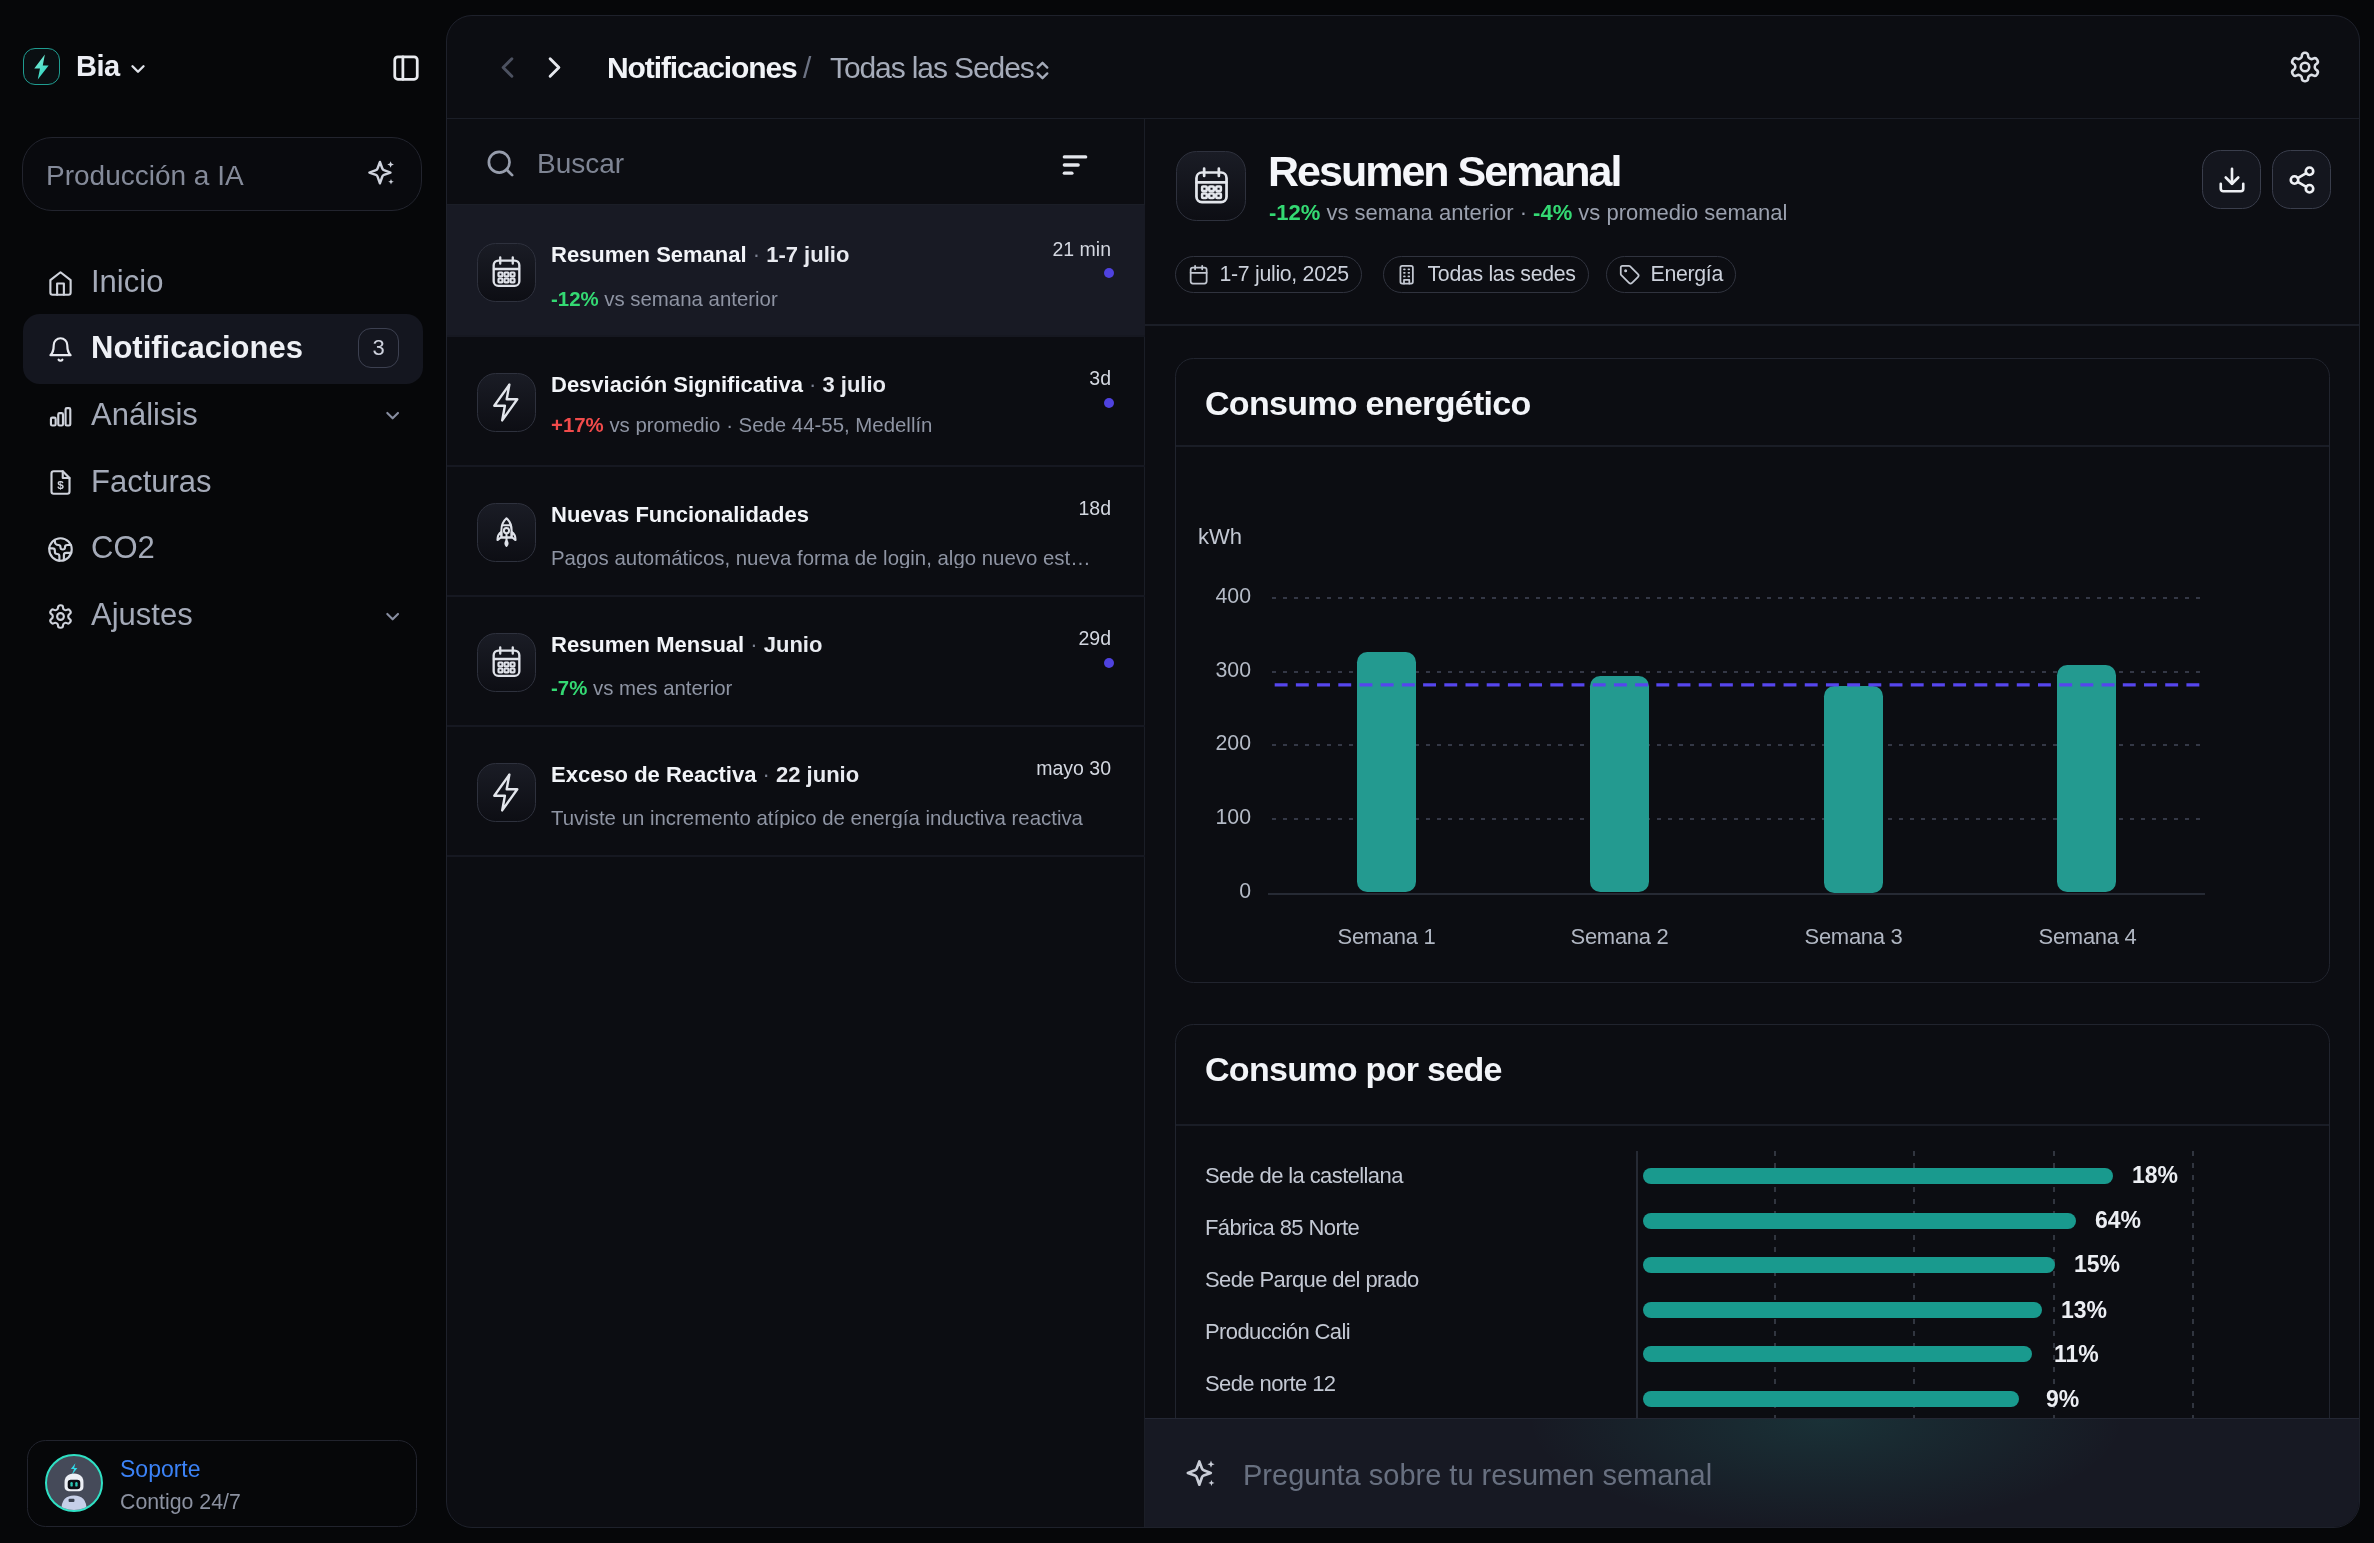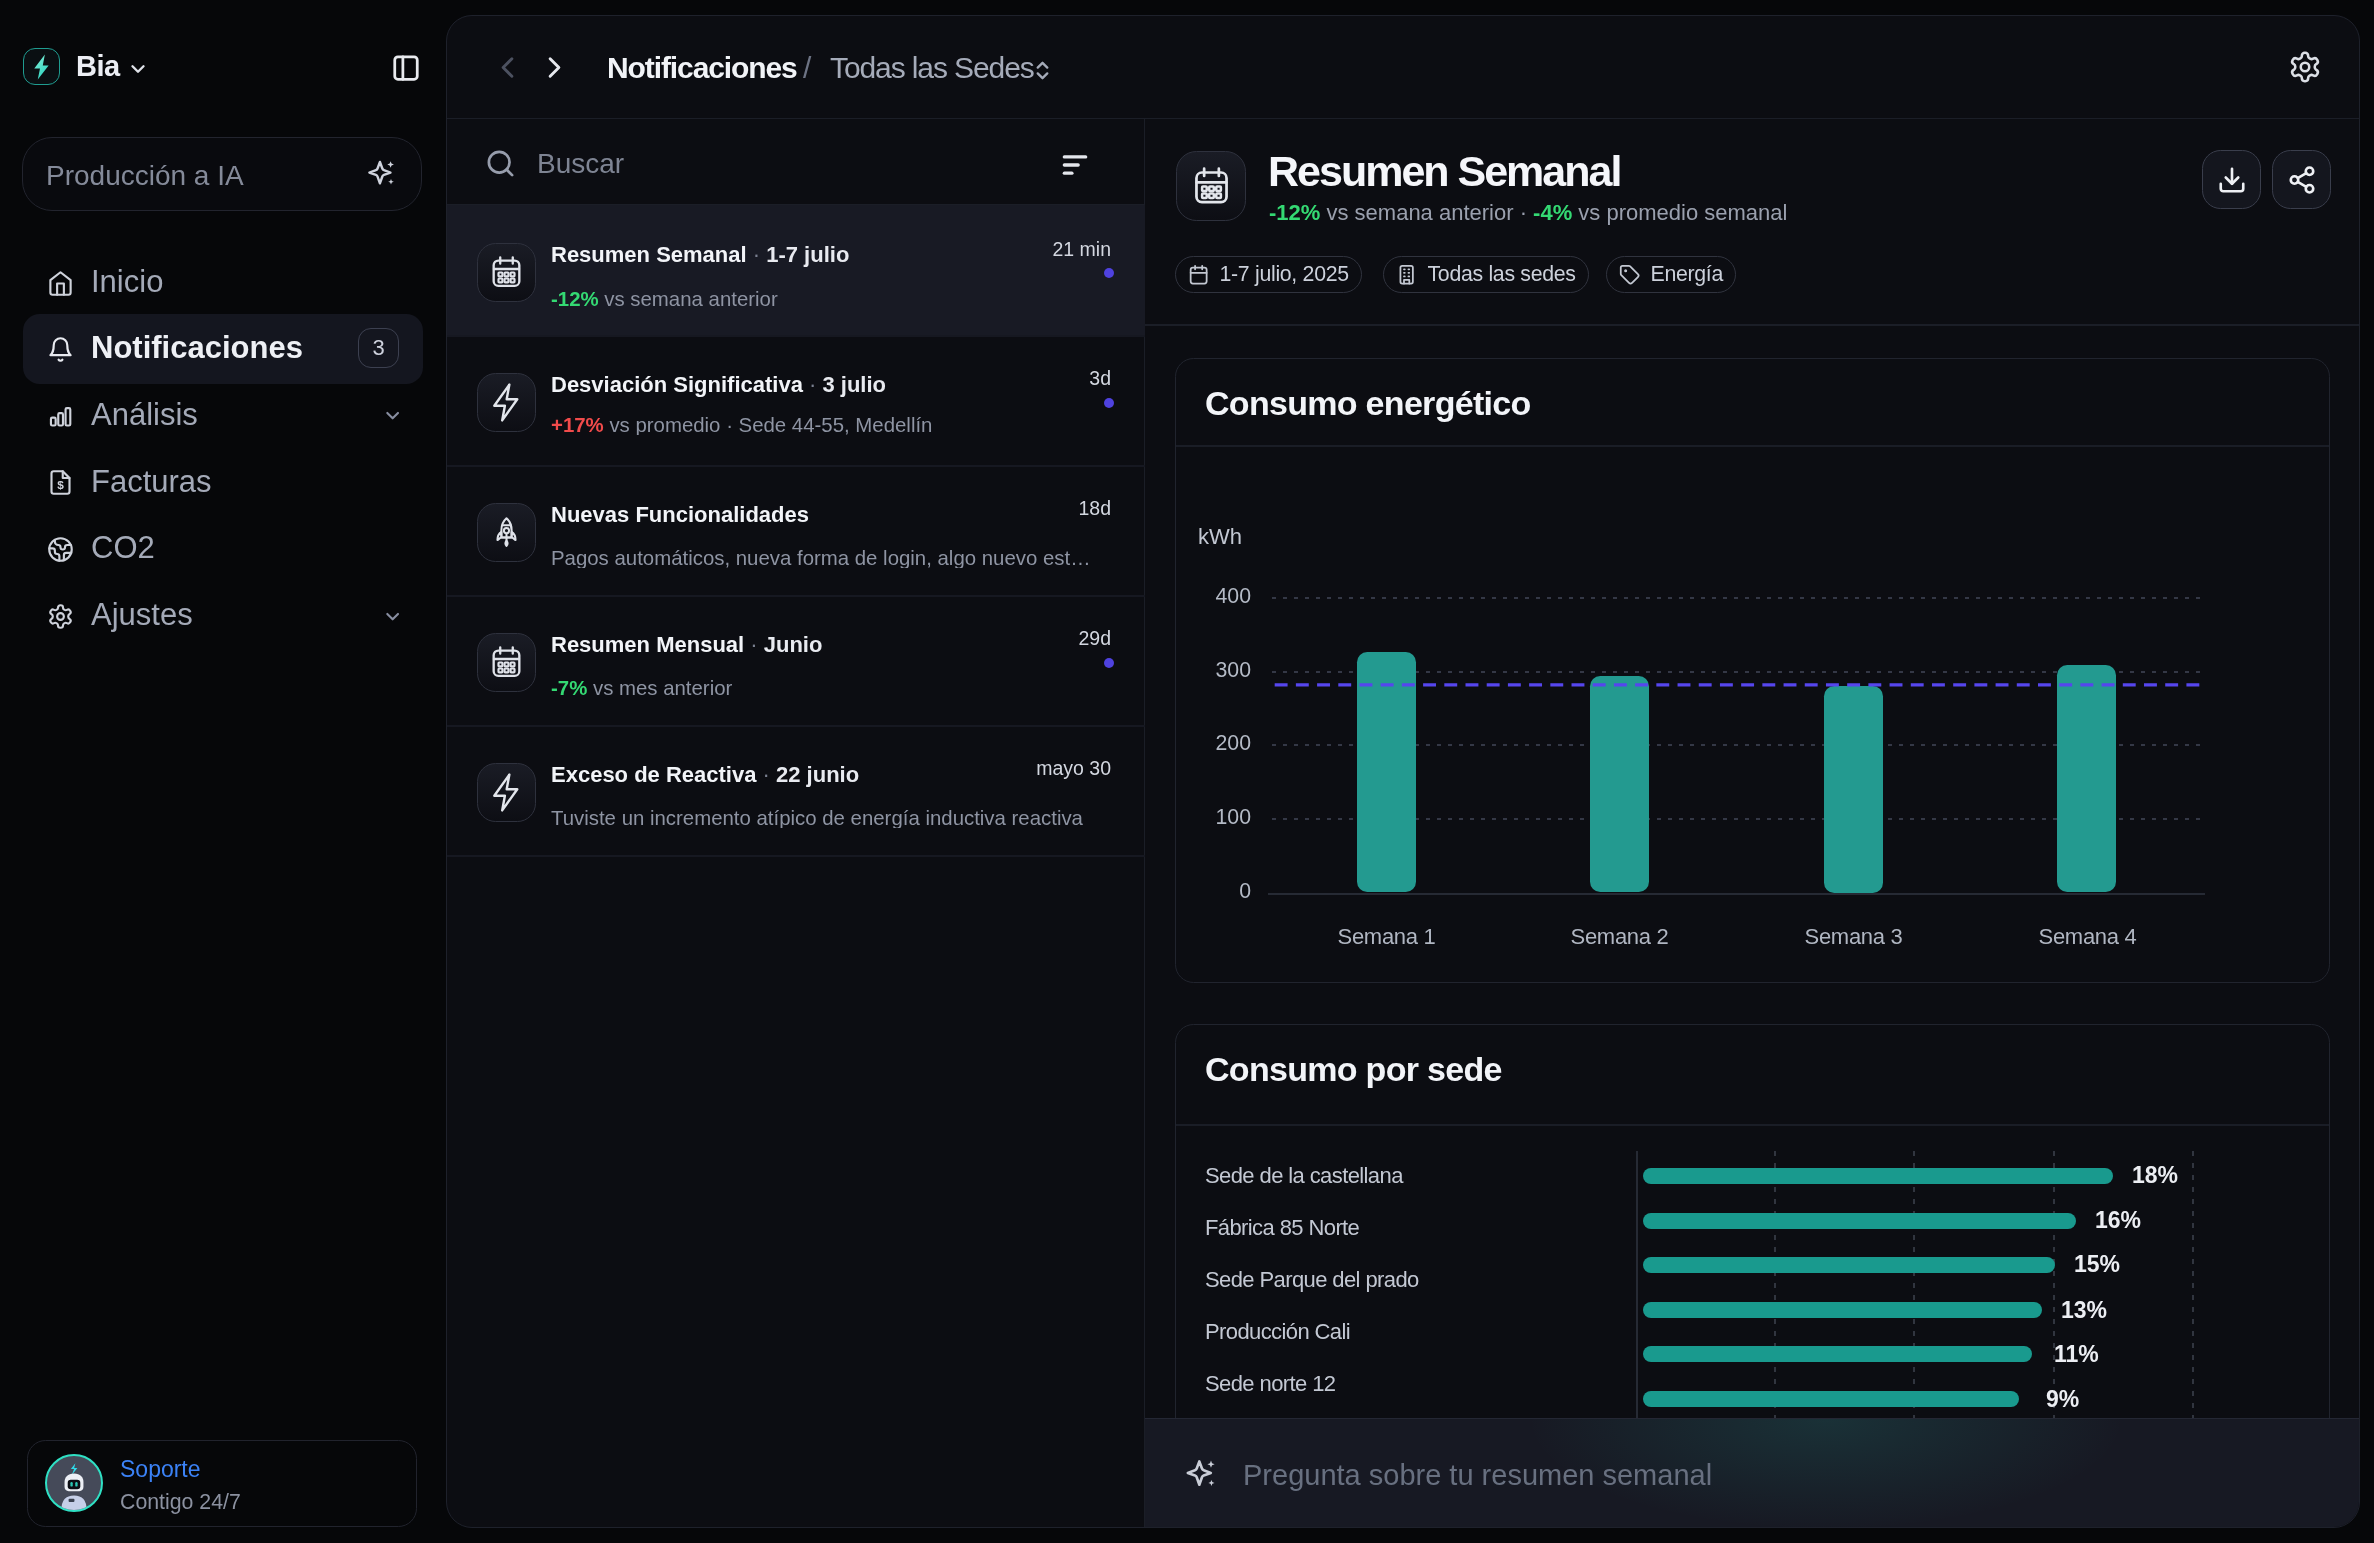--- a/index.html
+++ b/index.html
@@ -330,21 +330,21 @@
 <div class="txt sedelbl" style="top:1305px;">Producción Cali</div>
 <div class="txt sedelbl" style="top:1357px;">Sede norte 12</div>
 <div class="abs" style="left:1189px;top:1135px;width:1.9px;height:267px;background:#262a34;"></div>
 <div class="grid-v" style="left:1327px;"></div>
 <div class="grid-v" style="left:1466px;"></div>
 <div class="grid-v" style="left:1606px;"></div>
 <div class="grid-v" style="left:1745px;"></div>
 <div class="bar-h" style="top:1152px;width:470px;"></div>
 <div class="txt pct" style="left:1685px;top:1148px;">18%</div>
 <div class="bar-h" style="top:1197px;width:433px;"></div>
-<div class="txt pct" style="left:1648px;top:1193px;">16%</div>
+<div class="txt pct" style="left:1648px;top:1193px;">64%</div>
 <div class="bar-h" style="top:1241px;width:412px;"></div>
 <div class="txt pct" style="left:1627px;top:1237px;">15%</div>
 <div class="bar-h" style="top:1286px;width:399px;"></div>
 <div class="txt pct" style="left:1614px;top:1283px;">13%</div>
 <div class="bar-h" style="top:1330px;width:389px;"></div>
 <div class="txt pct" style="left:1607px;top:1327px;">11%</div>
 <div class="bar-h" style="top:1375px;width:376px;"></div>
 <div class="txt pct" style="left:1599px;top:1372px;">9%</div>
 <div class="abs" style="left:698px;top:1402px;width:1216px;height:110px;background:radial-gradient(427px 158px at 56% 0%, rgba(45,212,191,0.13), transparent 70%), #171923;border-top:1.9px solid #242734;"></div>
 <div class="abs" style="left:736px;top:1441px;">

